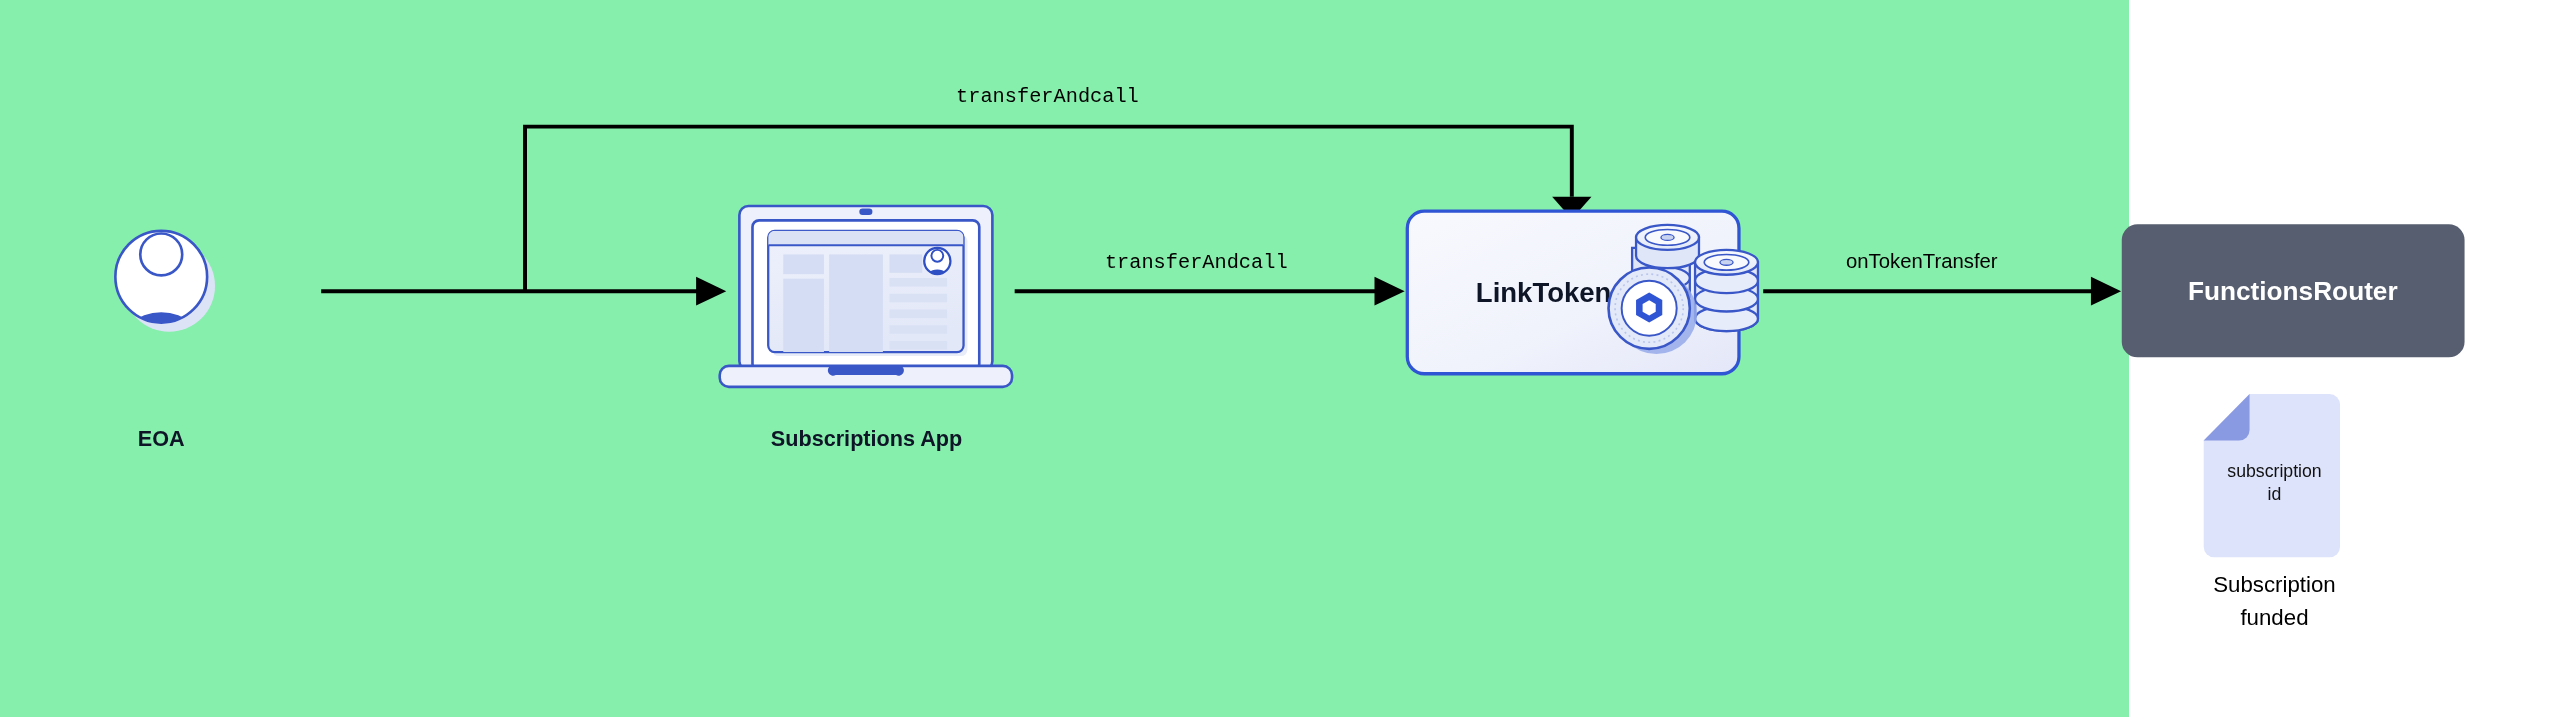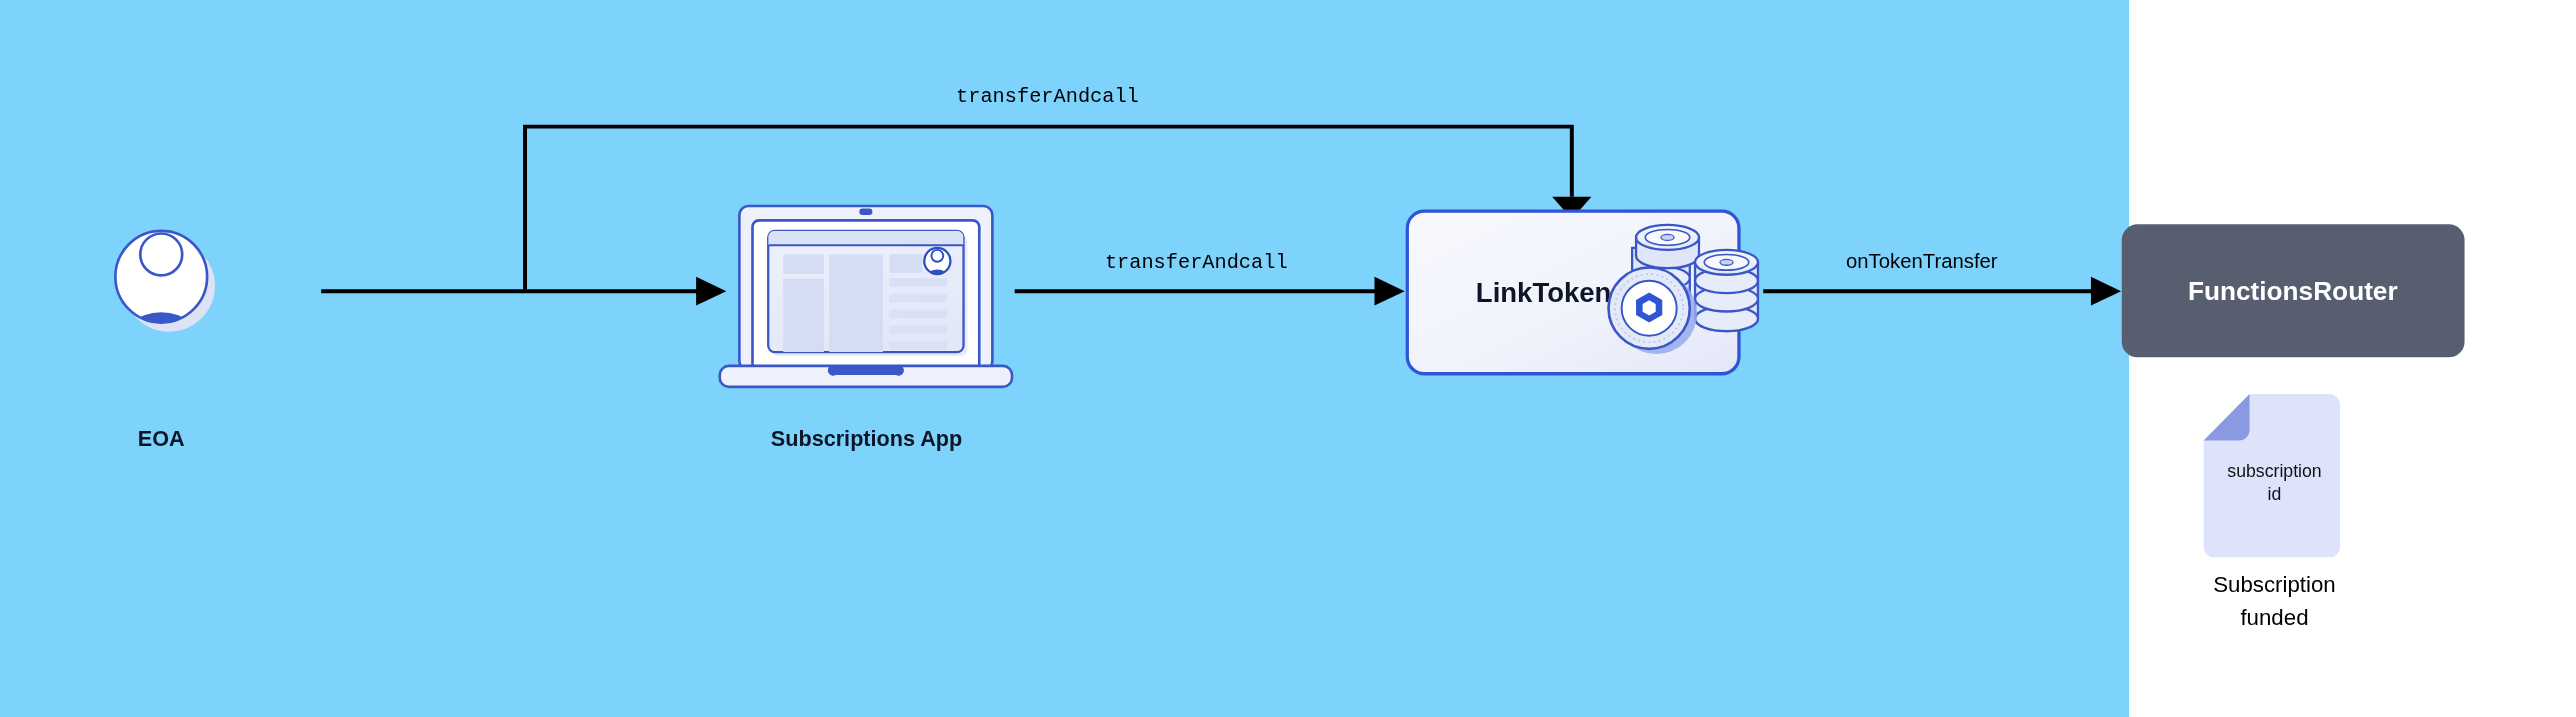--- a/index.html
+++ b/index.html
@@ -11,21 +11,21 @@
   body {
     font-family: "Liberation Sans", sans-serif;
     width: 2576px;
     height: 718px;
     overflow: hidden;
   }
   #canvas {
     position: relative;
     width: 2129px;
     height: 718px;
-    background: #7dd3fc;
+    background: #86efac;
   }
   #diagram-svg {
     position: absolute;
     left: 0;
     top: 0;
     width: 2576px;
     height: 718px;
   }
   .node-label-bold {
     font-family: "Liberation Sans", sans-serif;

